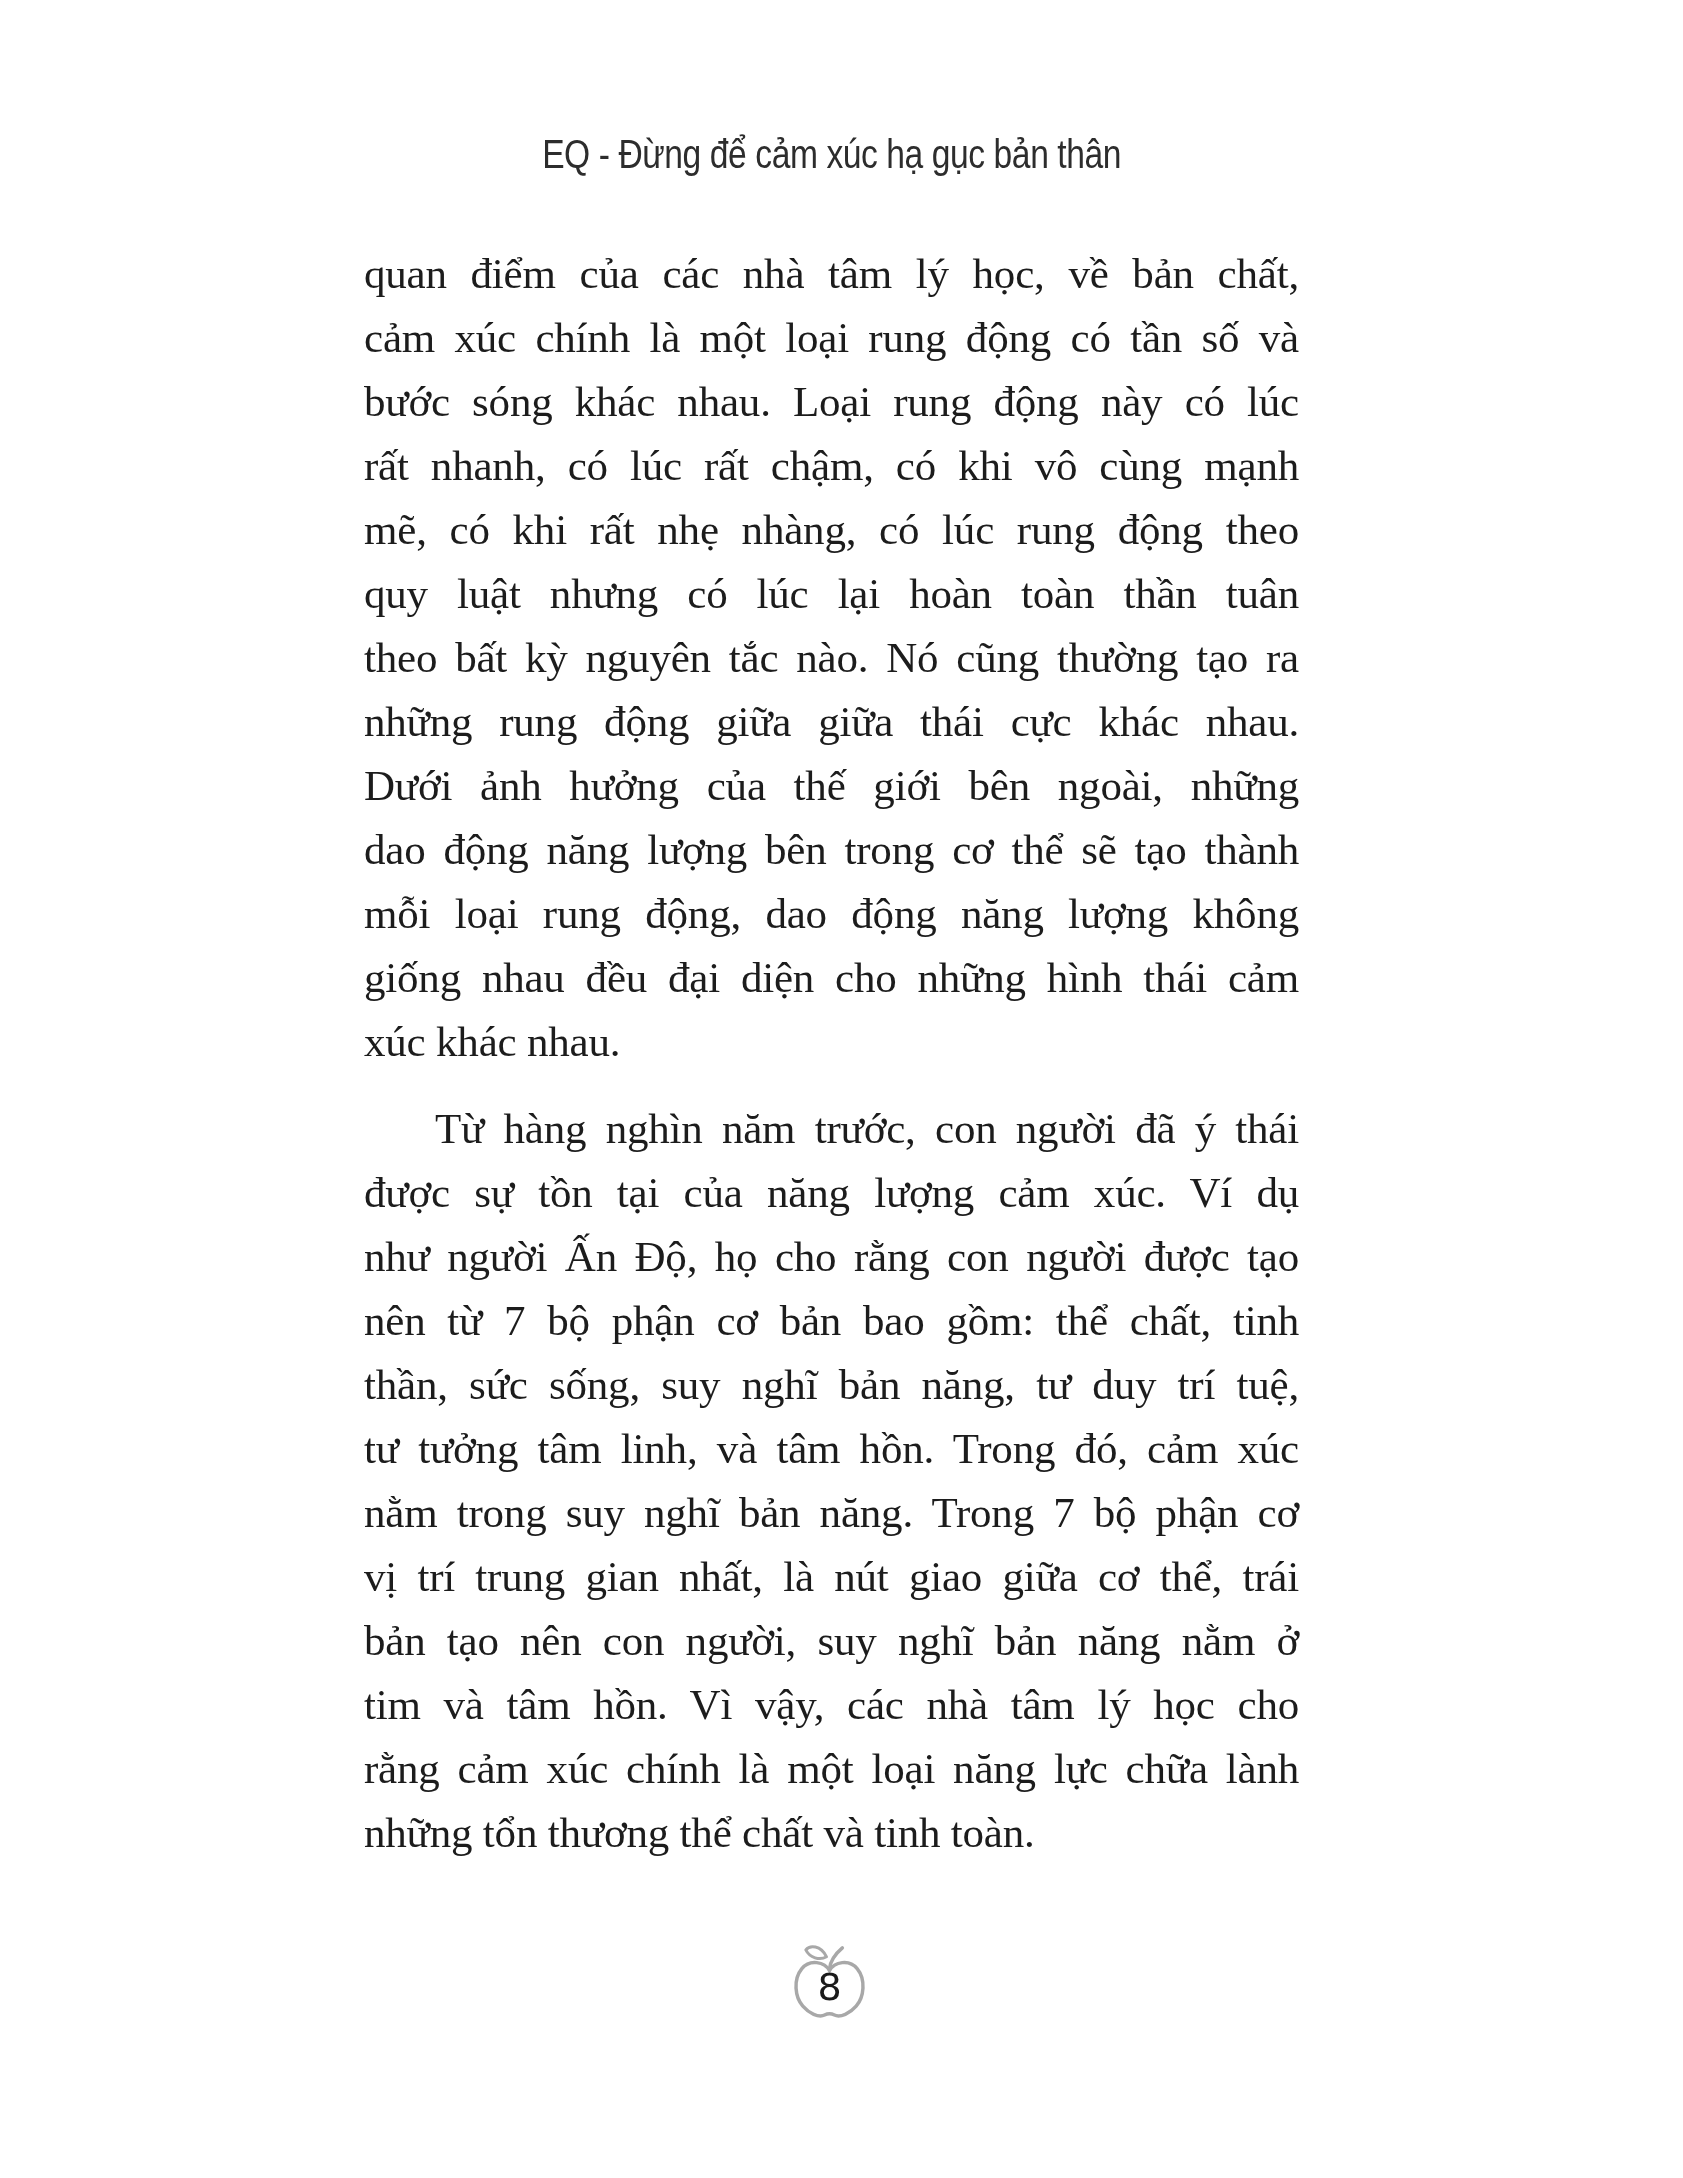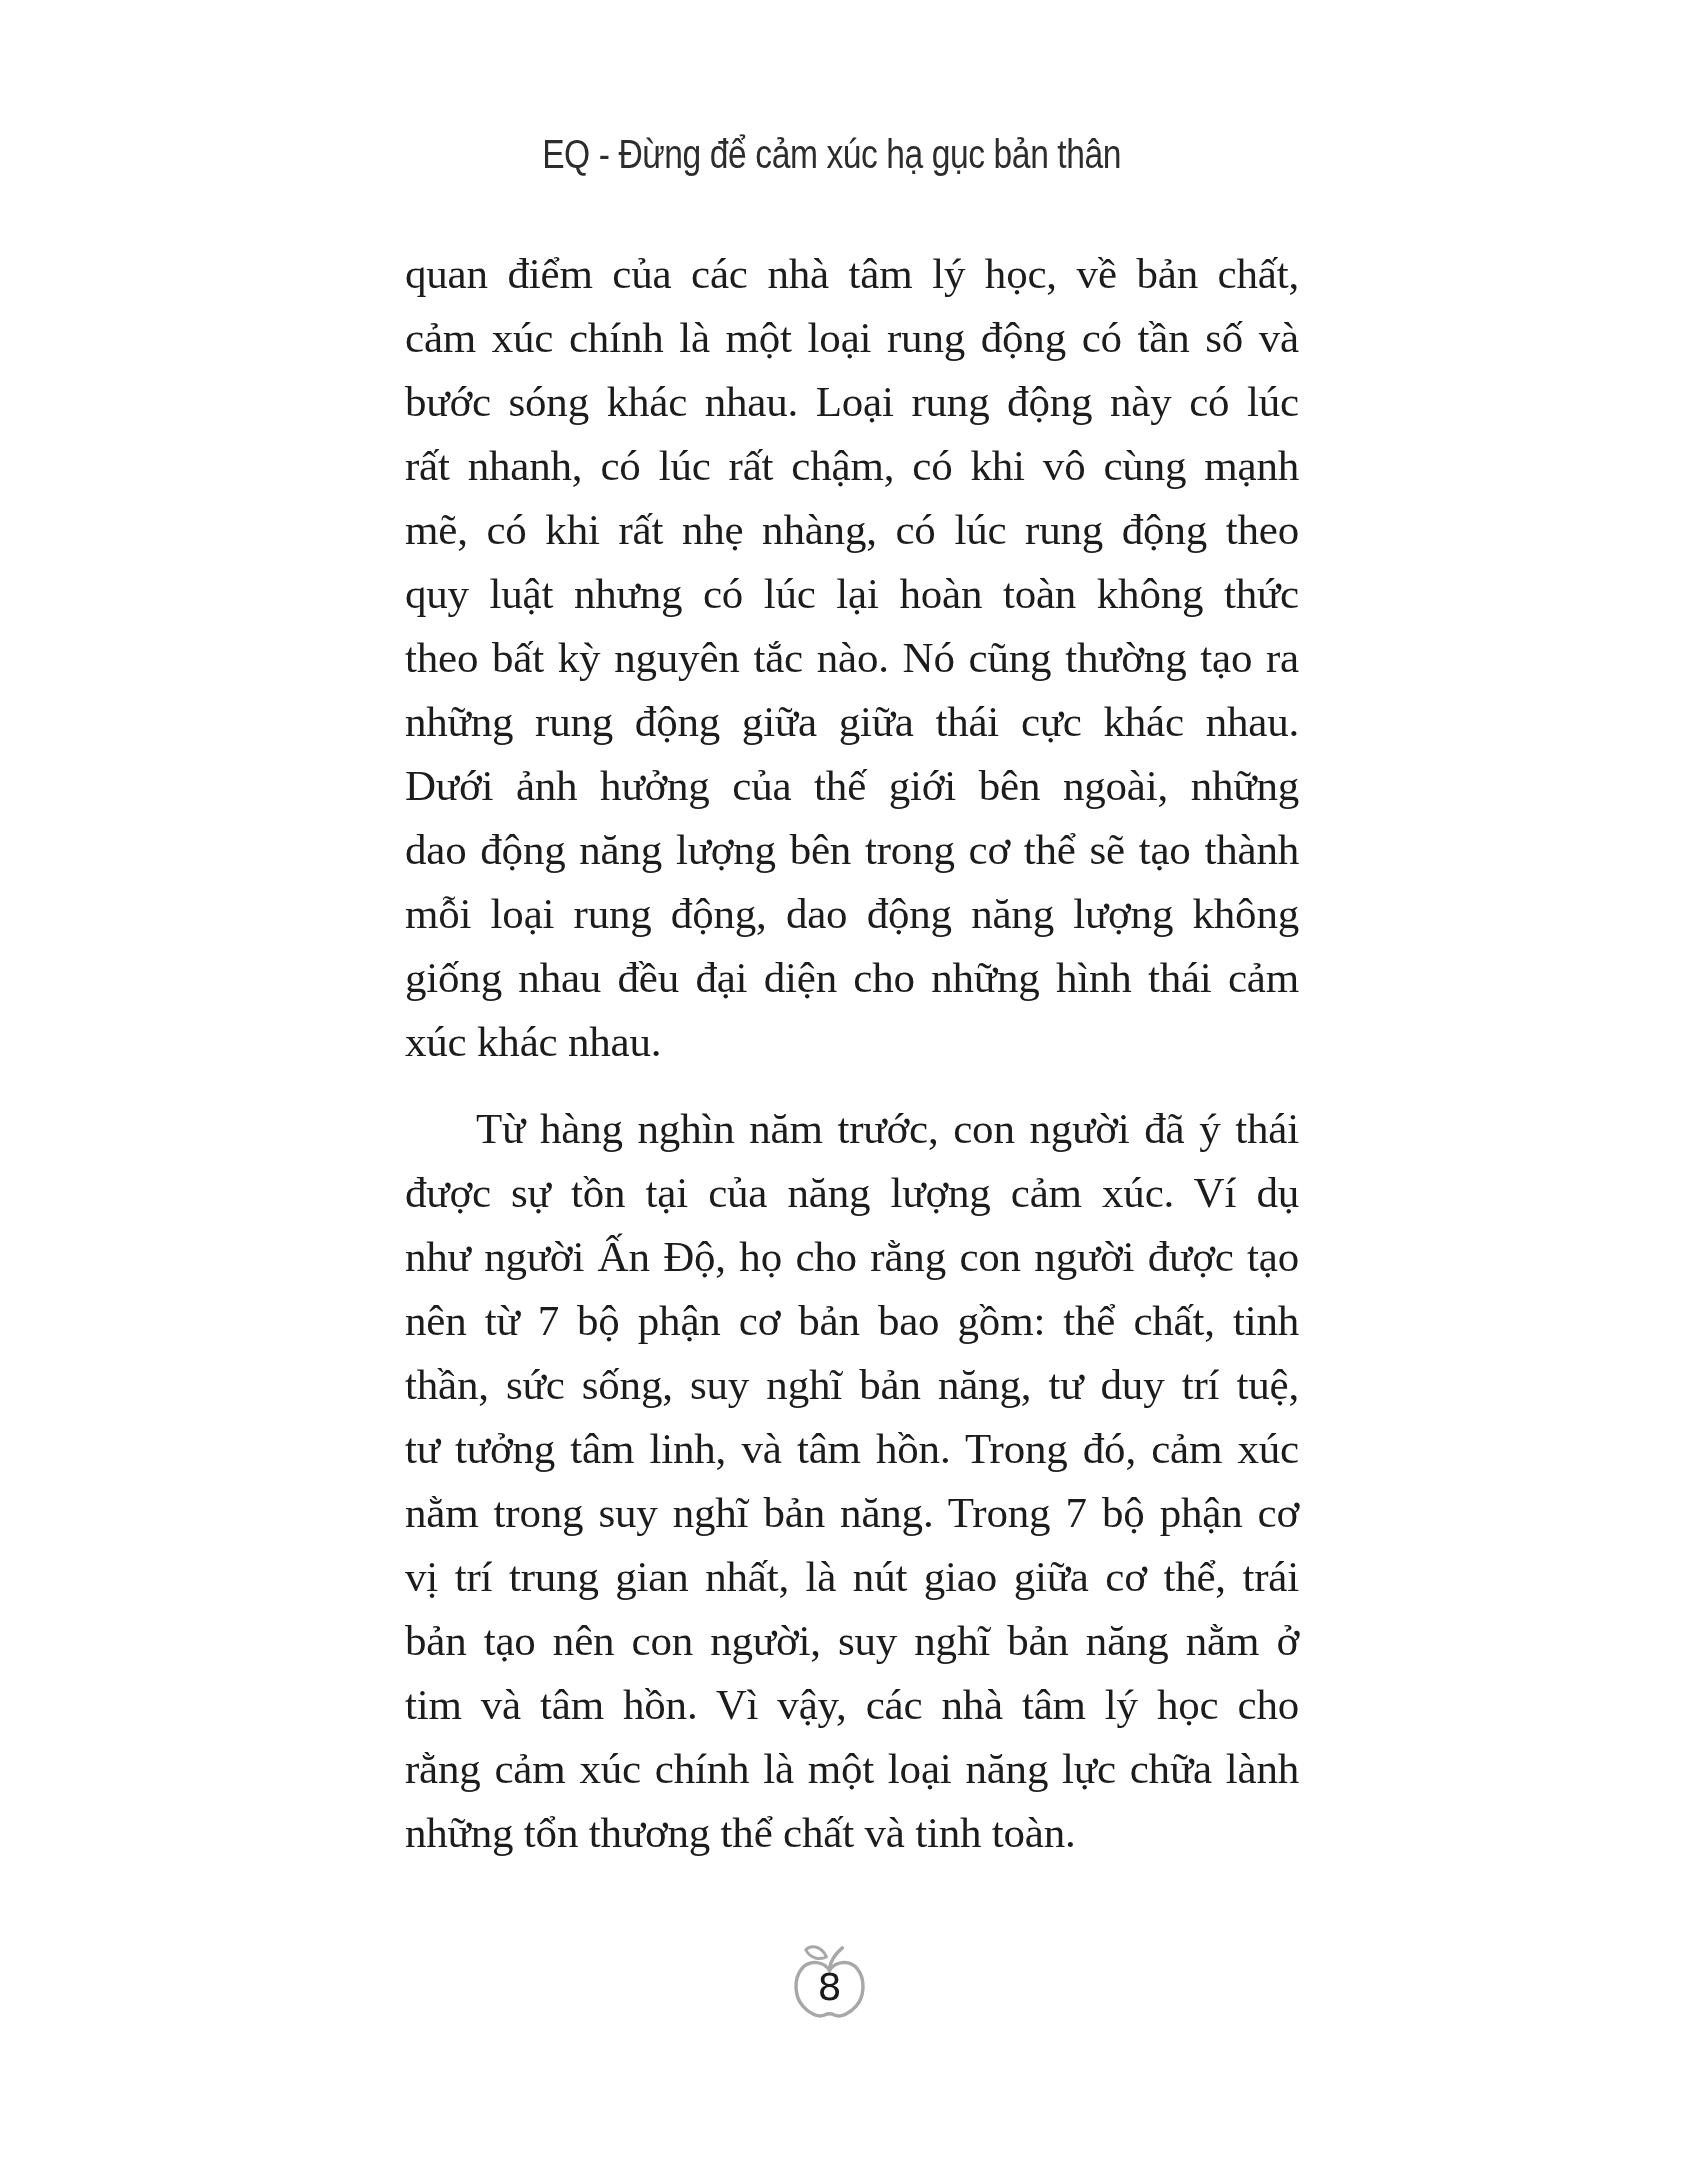--- a/index.html
+++ b/index.html
@@ -44,21 +44,20 @@
     color: #1c1c1c;
     font-size: 43px;
     line-height: 64px;
   }
   .para { margin: 0; }
   .para + .para { margin-top: 23px; }
   .line {
     text-align: justify;
     text-align-last: justify;
     letter-spacing: -0.2px;
-    margin-left: 41px;
   }
   .line.para-last { text-align-last: left; }
   .para.indent .line:first-child { text-indent: 71px; }
   
   .pagenum-wrap {
     position: absolute;
     left: 790px;
     top: 1942px;
     width: 79px;
     height: 79px;
@@ -89,21 +88,21 @@
     <span class="header-text">EQ - Đừng để cảm xúc hạ gục bản thân</span>
   </div>
 
   <div class="body">
       <div class="para">
         <div class="line">quan điểm của các nhà tâm lý học, về bản chất,</div>
         <div class="line">cảm xúc chính là một loại rung động có tần số và</div>
         <div class="line">bước sóng khác nhau. Loại rung động này có lúc</div>
         <div class="line">rất nhanh, có lúc rất chậm, có khi vô cùng mạnh</div>
         <div class="line">mẽ, có khi rất nhẹ nhàng, có lúc rung động theo</div>
-        <div class="line">quy luật nhưng có lúc lại hoàn toàn không thức</div>
+        <div class="line">quy luật nhưng có lúc lại hoàn toàn thần tuân</div>
         <div class="line">theo bất kỳ nguyên tắc nào. Nó cũng thường tạo ra</div>
         <div class="line">những rung động giữa giữa thái cực khác nhau.</div>
         <div class="line">Dưới ảnh hưởng của thế giới bên ngoài, những</div>
         <div class="line">dao động năng lượng bên trong cơ thể sẽ tạo thành</div>
         <div class="line">mỗi loại rung động, dao động năng lượng không</div>
         <div class="line">giống nhau đều đại diện cho những hình thái cảm</div>
         <div class="line para-last">xúc khác nhau.</div>
       </div>
       <div class="para indent">
         <div class="line">Từ hàng nghìn năm trước, con người đã ý thái</div>

